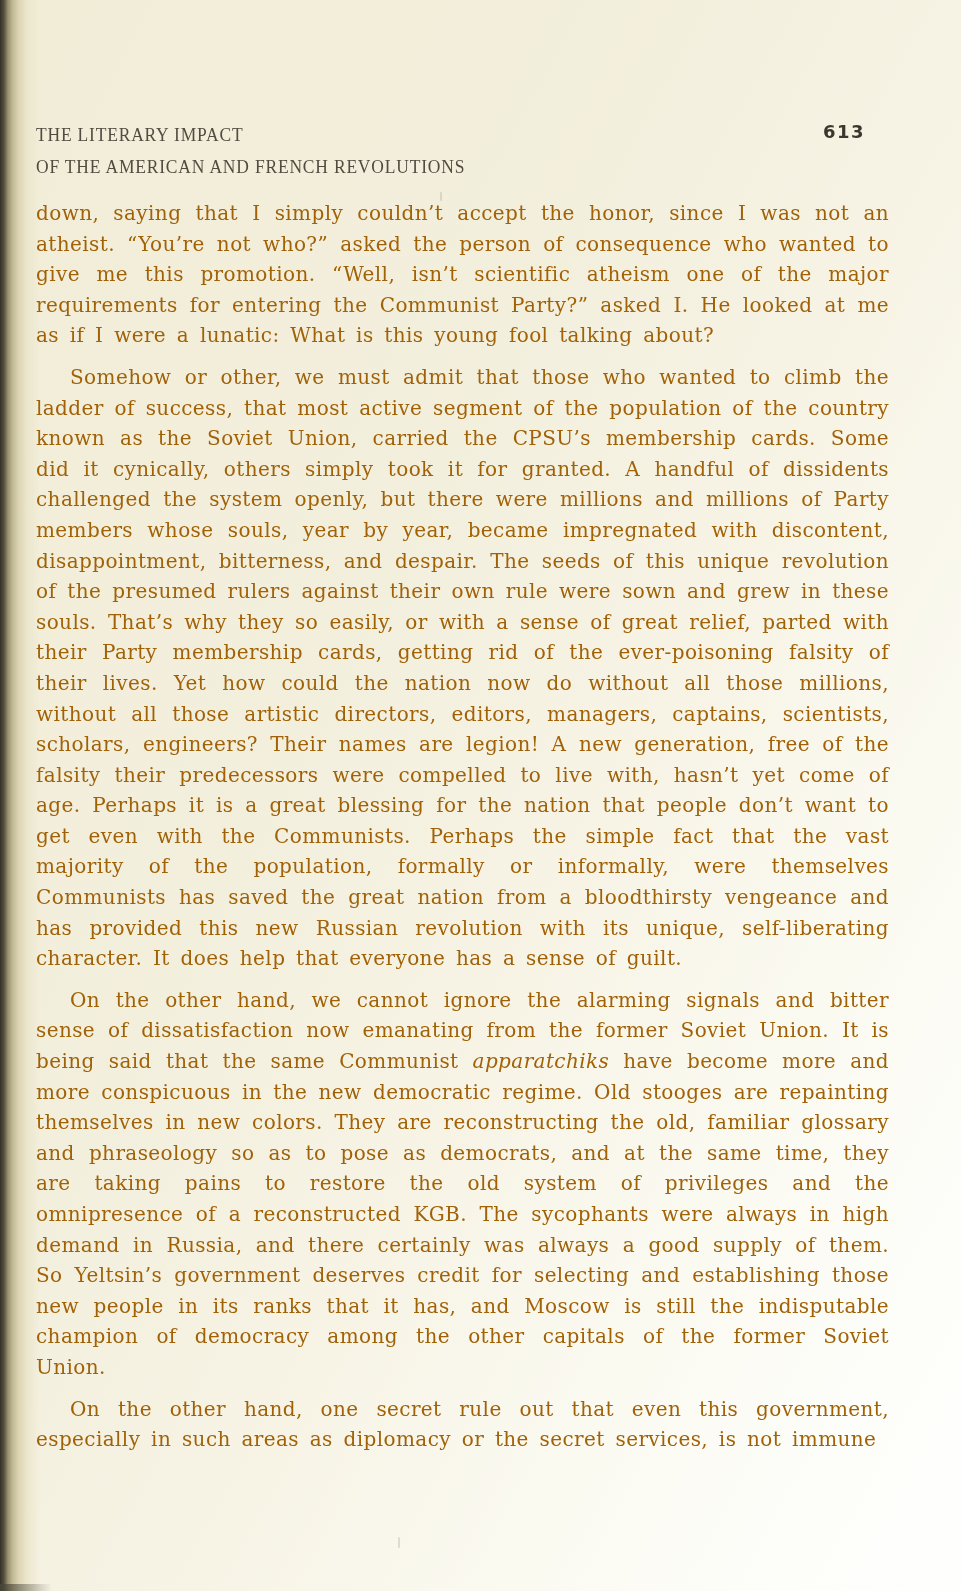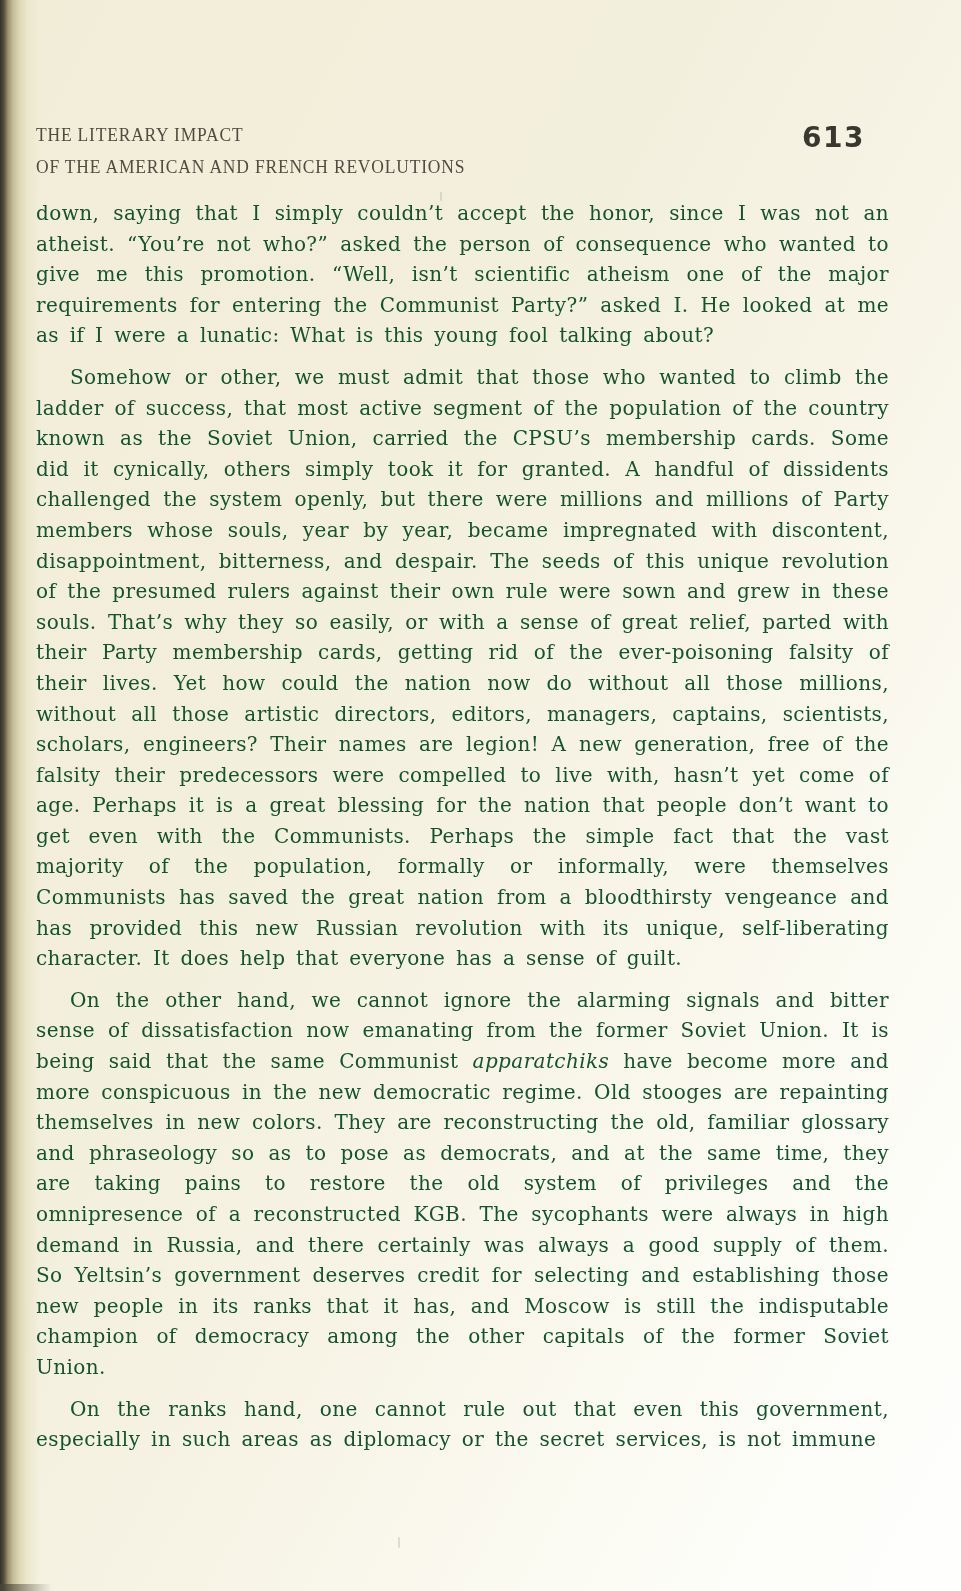--- a/index.html
+++ b/index.html
@@ -27,28 +27,28 @@
     display: flex; justify-content: space-between; align-items: flex-start; margin-top: 33px;
   }
   .header-title {
     font-family: "Liberation Serif", serif;
     font-size: 17.5px; line-height: 31px; letter-spacing: .8px;
     color: #504c41; font-variant: normal;
     transform: scaleY(1.04); transform-origin: top left;
   }
   .page-number {
     font-family: "DejaVu Sans", sans-serif;
-    font-weight: 700; font-size: 28px; letter-spacing: 1.5px;
+    font-weight: 700; font-size: 18px; letter-spacing: 1.5px;
     color: #3a382e; margin-right: 24px; margin-top: 2px;
   }
   .body-text {
     position: absolute; left: 36px; top: 198px; width: 853px;
     font-size: 20px; line-height: 30.6px;
     letter-spacing: .4px; word-spacing: 4px;
-    color: #14532d; text-align: justify;
+    color: #a16207; text-align: justify;
   }
   .body-text p { margin: 0; }
   .body-text p.indent { text-indent: 34px; margin-top: 11px; }
   .body-text em { }
   .scan-speck {
     position: absolute; background: #c6c1ae; border-radius: 1px;
     pointer-events: none;
   }
   .speck-a { left: 440px; top: 192px; width: 2px; height: 9px; opacity: .55; }
   .speck-b { left: 398px; top: 1537px; width: 2px; height: 11px; opacity: .5; }
@@ -64,17 +64,17 @@
     <div>THE LITERARY IMPACT</div>
     <div>OF THE AMERICAN AND FRENCH REVOLUTIONS</div>
   </div>
   <div class="page-number">613</div>
 </div>
 
 <div class="body-text">
     <p><span>down, saying that I simply couldn’t accept the honor, since I was not an atheist. “You’re not who?” asked the person of consequence who wanted to give me this promotion. “Well, isn’t scientific atheism one of the major requirements for entering the Communist Party?” asked I. He looked at me as if I were a lunatic: What is this young fool talking about?</span></p>
     <p class="indent"><span>Somehow or other, we must admit that those who wanted to climb the ladder of success, that most active segment of the population of the country known as the Soviet Union, carried the CPSU’s membership cards. Some did it cynically, others simply took it for granted. A handful of dissidents challenged the system openly, but there were millions and millions of Party members whose souls, year by year, became impregnated with discontent, disappointment, bitterness, and despair. The seeds of this unique revolution of the presumed rulers against their own rule were sown and grew in these souls. That’s why they so easily, or with a sense of great relief, parted with their Party membership cards, getting rid of the ever-poisoning falsity of their lives. Yet how could the nation now do without all those millions, without all those artistic directors, editors, managers, captains, scientists, scholars, engineers? Their names are legion! A new generation, free of the falsity their predecessors were compelled to live with, hasn’t yet come of age. Perhaps it is a great blessing for the nation that people don’t want to get even with the Communists. Perhaps the simple fact that the vast majority of the population, formally or informally, were themselves Communists has saved the great nation from a bloodthirsty vengeance and has provided this new Russian revolution with its unique, self-liberating character. It does help that everyone has a sense of guilt.</span></p>
     <p class="indent"><span>On the other hand, we cannot ignore the alarming signals and bitter sense of dissatisfaction now emanating from the former Soviet Union. It is being said that the same Communist </span><em>apparatchiks</em><span> have become more and more conspicuous in the new democratic regime. Old stooges are repainting themselves in new colors. They are reconstructing the old, familiar glossary and phraseology so as to pose as democrats, and at the same time, they are taking pains to restore the old system of privileges and the omnipresence of a reconstructed KGB. The sycophants were always in high demand in Russia, and there certainly was always a good supply of them. So Yeltsin’s government deserves credit for selecting and establishing those new people in its ranks that it has, and Moscow is still the indisputable champion of democracy among the other capitals of the former Soviet Union.</span></p>
-    <p class="indent"><span>On the ranks hand, one cannot rule out that even this government, especially in such areas as diplomacy or the secret services, is not immune</span></p>
+    <p class="indent"><span>On the other hand, one secret rule out that even this government, especially in such areas as diplomacy or the secret services, is not immune</span></p>
   </div>
 
 <div class="scan-speck speck-a"></div>
 <div class="scan-speck speck-b"></div>
 
 </body></html>

